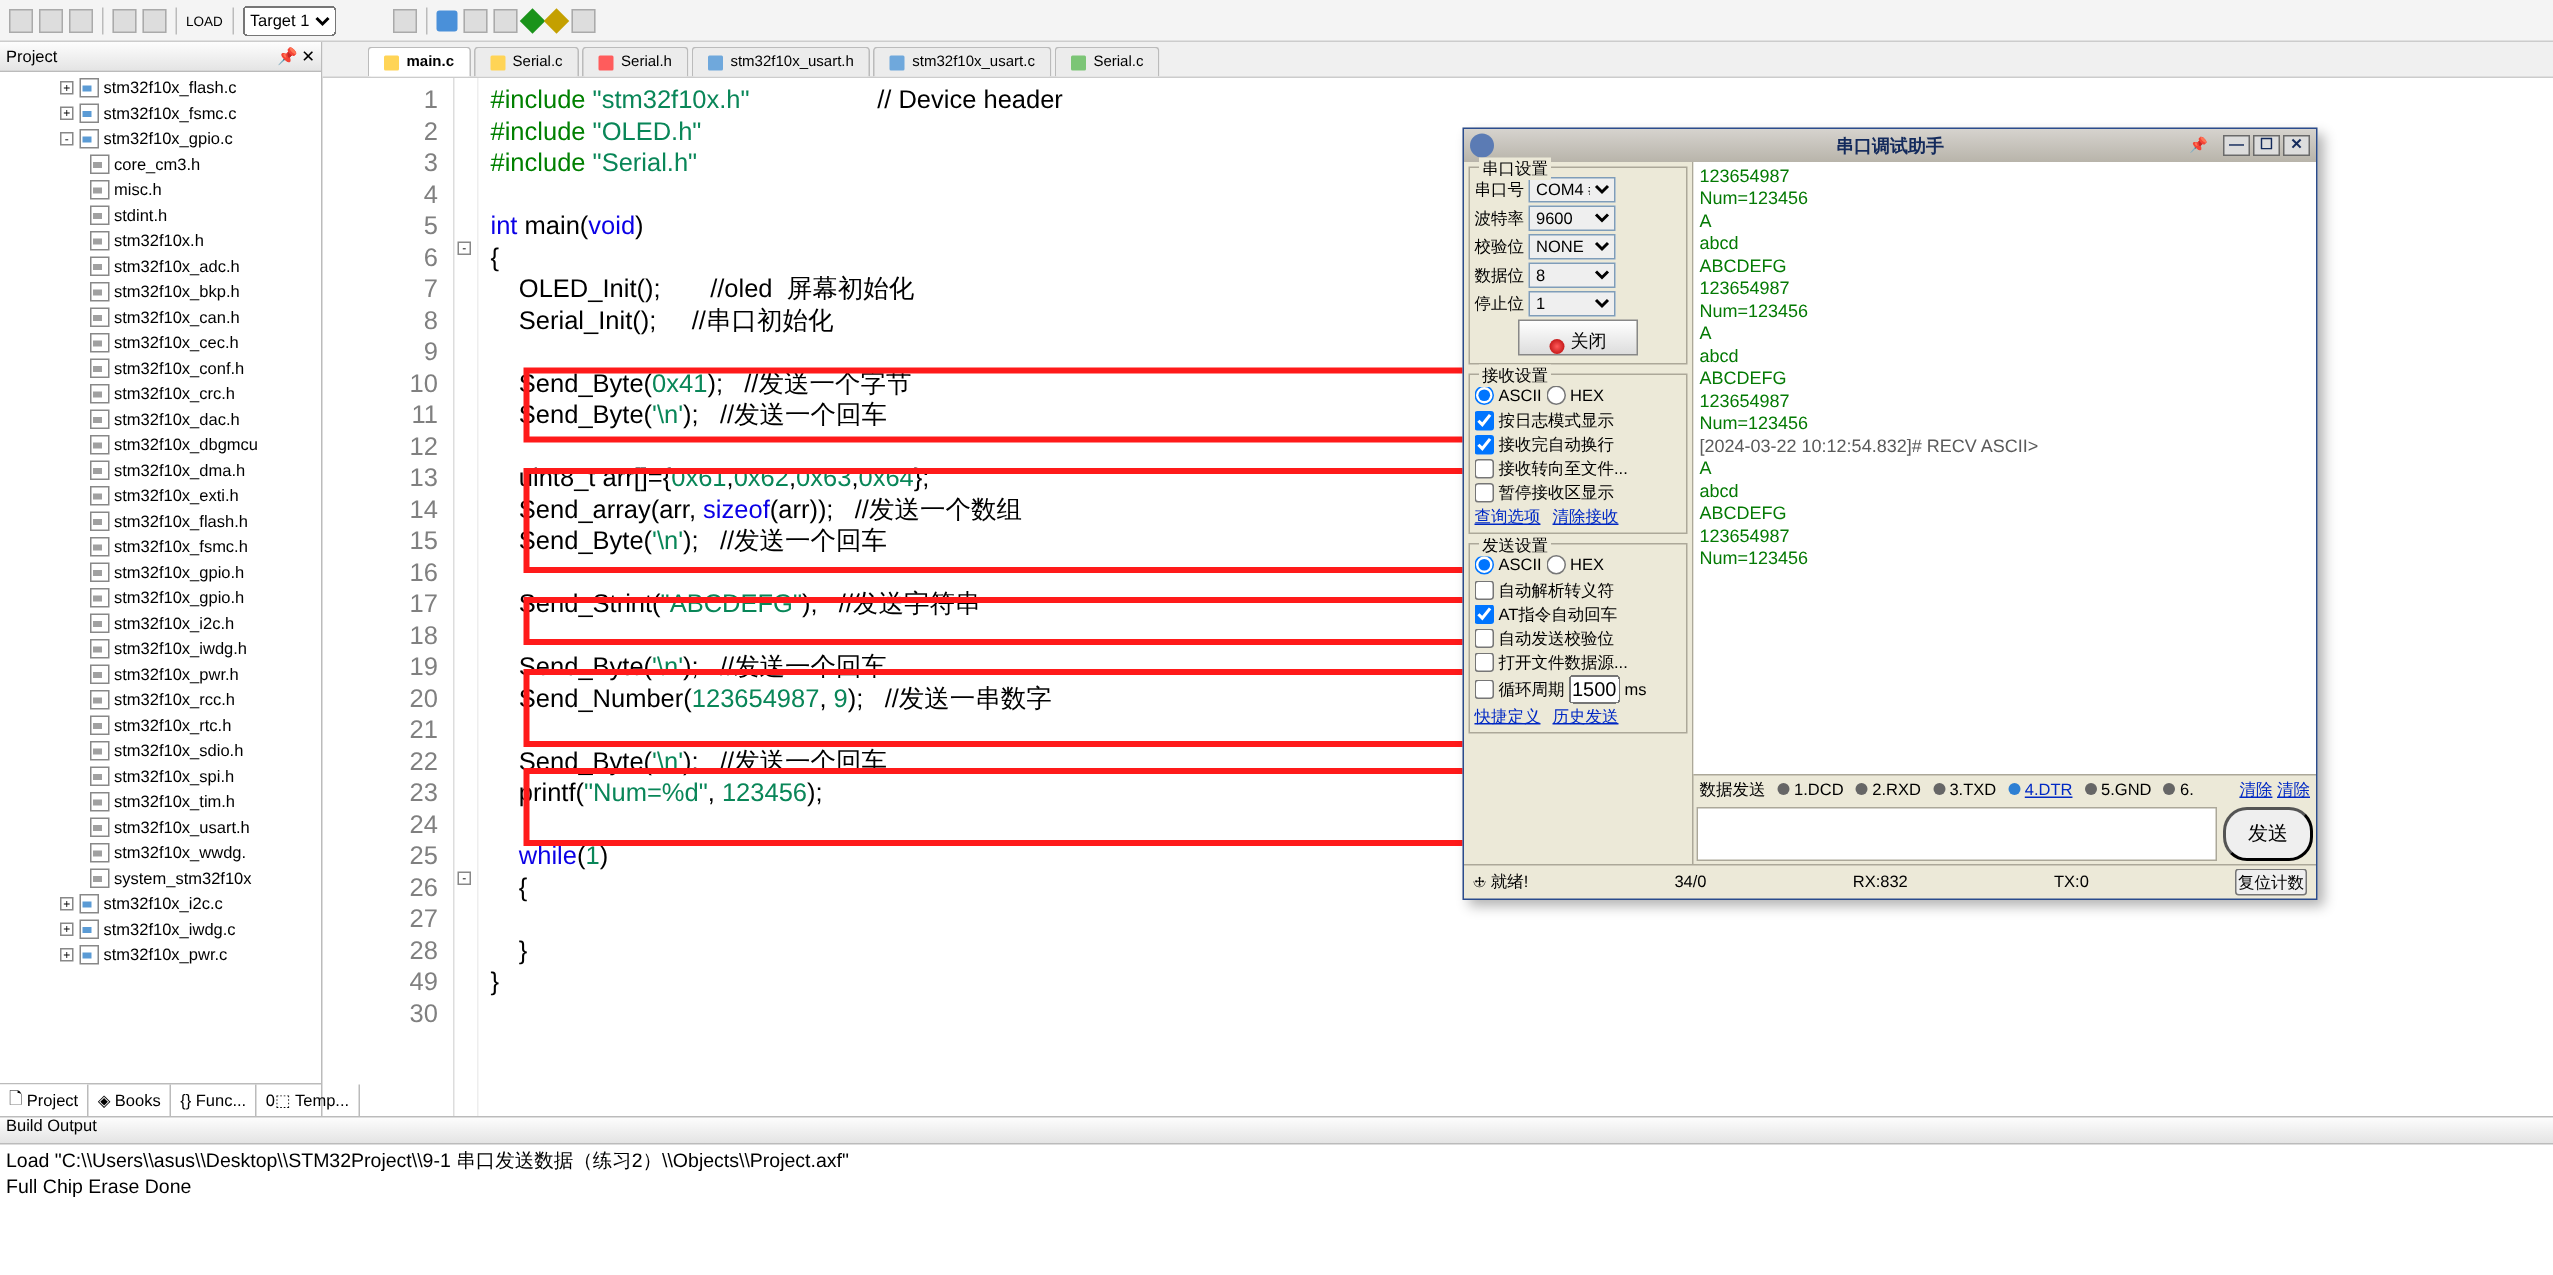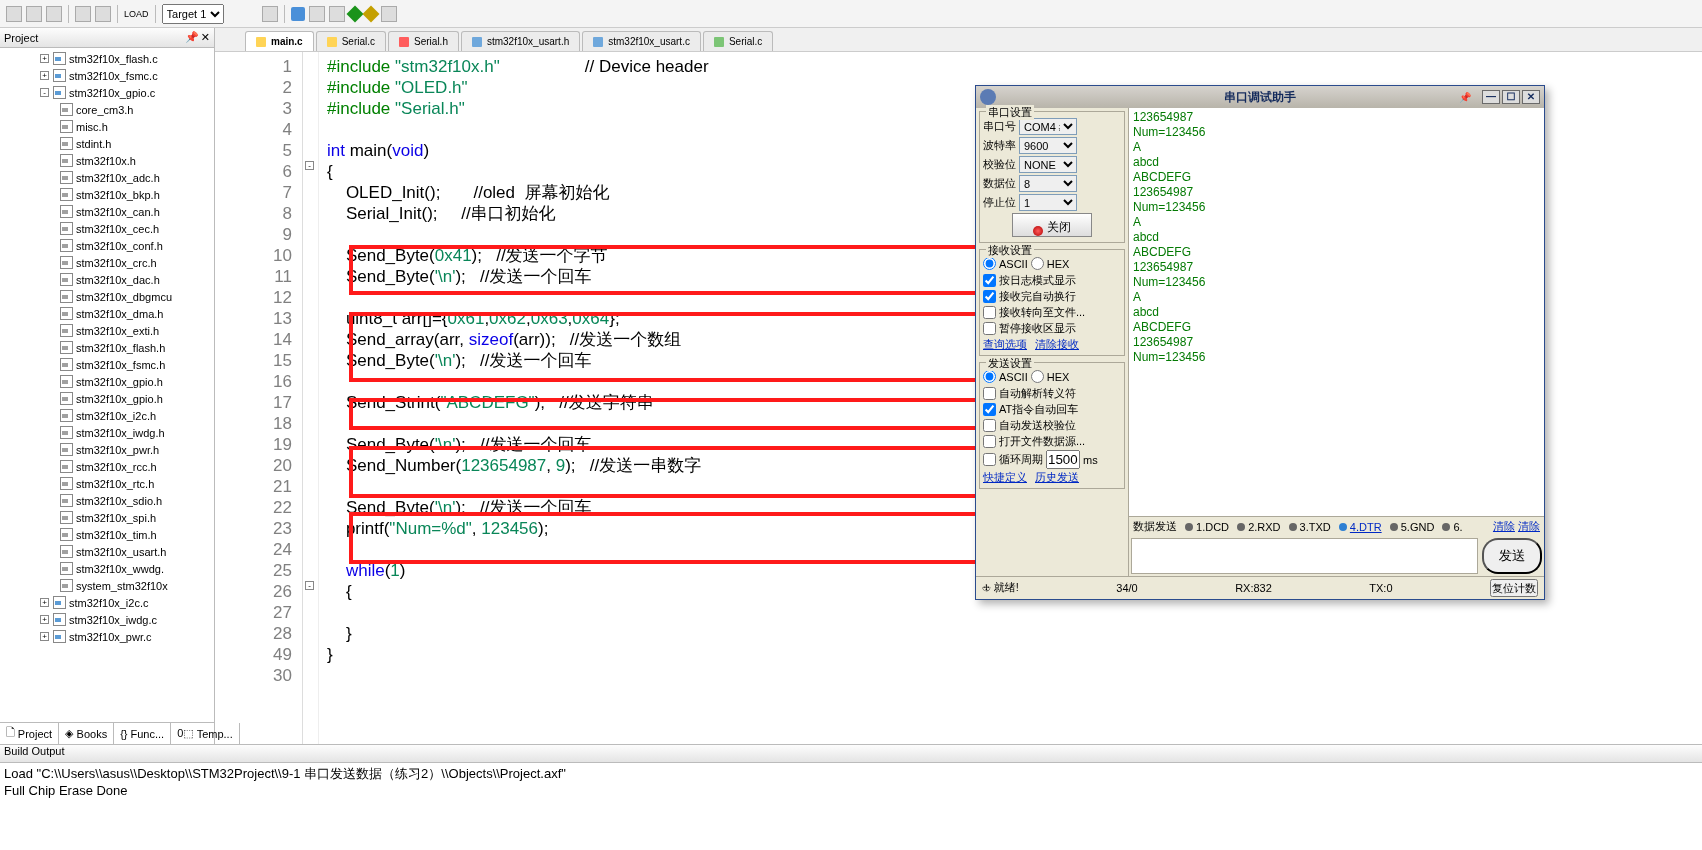--- a/index.html
+++ b/index.html
@@ -523,20 +523,21 @@
           <div>ABCDEFG</div>
           <div>123654987</div>
           <div>Num=123456</div>
           <div></div>
           <div>A</div>
           <div>abcd</div>
           <div>ABCDEFG</div>
           <div>123654987</div>
           <div>Num=123456</div>
           <div></div>
+          <div class="hdr">[2024-03-22 10:12:54.832]# RECV ASCII&gt;</div>
           <div>A</div>
           <div>abcd</div>
           <div>ABCDEFG</div>
           <div>123654987</div>
           <div>Num=123456</div>
         </div>
       <div class="sendbar">
         <span>数据发送</span>
         <span><span class="lamp"></span> <span>1.DCD</span></span>
         <span><span class="lamp"></span> <span>2.RXD</span></span>

